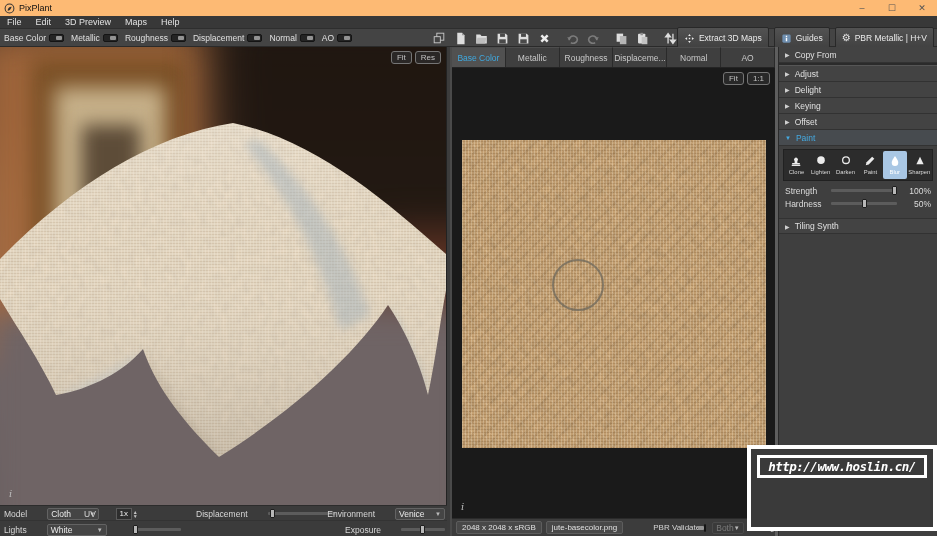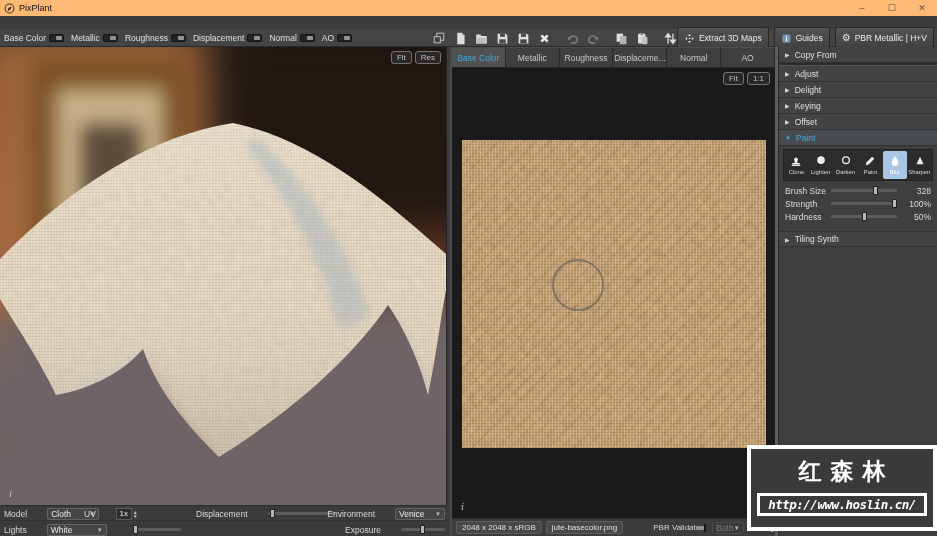--- a/index.html
+++ b/index.html
@@ -139,20 +139,27 @@
         </svg>
     </span>
     <span class="title">PixPlant</span>
     <span class="wincontrols">
       <span>–</span>
       <span>☐</span>
       <span>✕</span>
     </span>
   </div>
 
+  <div id="menubar">
+    <span class="mi">File</span>
+    <span class="mi">Edit</span>
+    <span class="mi">3D Preview</span>
+    <span class="mi">Maps</span>
+    <span class="mi">Help</span>
+  </div>
 
   <div id="toolbarrow">
     <div class="channels">
       <span class="chan">
           <span class="clabel">Base Color</span>
           <span class="tgl">
             <span class="knb"></span>
           </span>
         </span>
       <span class="chan">
@@ -478,27 +485,20 @@
       </div>
       <div class="tool">
         <svg viewBox="0 0 14 14">
             <path d="M7 2L11.2 10.8H2.8z" fill="#ececec"></path>
           </svg>
         <span class="tlabel">Sharpen</span>
       </div>
     </div>
 
     <div class="mt-slider">
-      <span class="s-label">Brush Size</span>
-      <span class="track">
-          <span class="knob" style="left:64%"></span>
-        </span>
-      <span class="s-value">328</span>
-    </div>
-    <div class="mt-slider">
       <span class="s-label">Strength</span>
       <span class="track">
           <span class="knob" style="left:93%"></span>
         </span>
       <span class="s-value">100%</span>
     </div>
     <div class="mt-slider">
       <span class="s-label">Hardness</span>
       <span class="track">
           <span class="knob" style="left:47%"></span>
@@ -508,17 +508,16 @@
 
     <div id="mt-bottom">
       <div class="mt-row" style="border-top:1px solid #323232;">
         <span class="arrow">▶</span>
         <span class="mt-label">Tiling Synth</span>
       </div>
     </div>
   </div>
 
   <div id="watermark">
-    <div id="wm-title">红森林</div>
     <div id="wm-urlbox">http://www.hoslin.cn/</div>
   </div>
 
 </div>
 
 </body></html>

